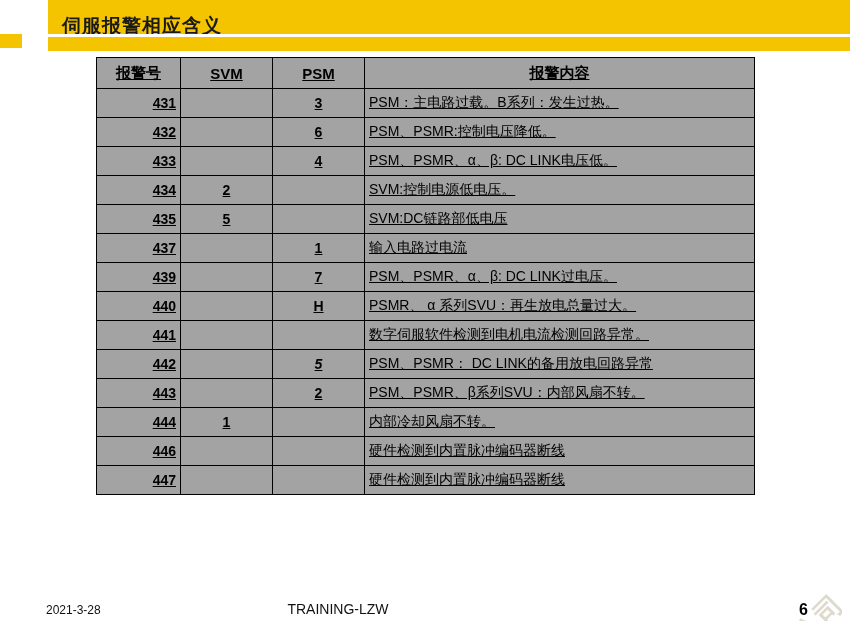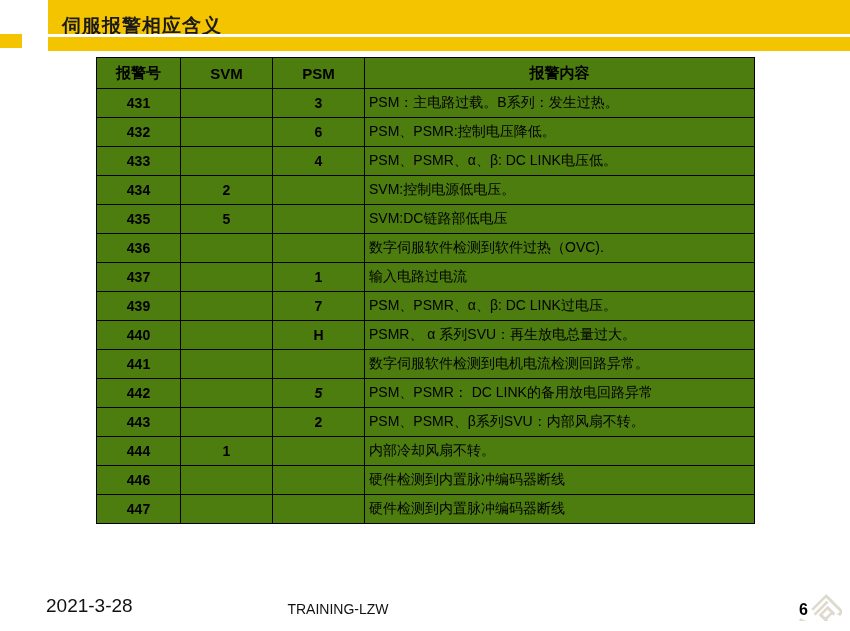--- a/index.html
+++ b/index.html
@@ -80,21 +80,22 @@
   .table-wrap {
     position: absolute;
     left: 96px;
     top: 57px;
     width: 658px;
   }
   table.alarm-table {
     border-collapse: collapse;
     width: 658px;
     table-layout: fixed;
-    background: #4d7c0f;
+    background: #a3a3a3;
+    text-decoration: underline;
   }
   table.alarm-table td,
   table.alarm-table th {
     border: 1px solid #000000;
     height: 28px;
     padding: 0 4px;
     font-size: 14px;
     color: #000000;
     vertical-align: middle;
   }
@@ -103,42 +104,42 @@
     text-align: center;
     font-size: 15px;
     height: 30px;
   }
   col.c-num { width: 84px; }
   col.c-svm { width: 92px; }
   col.c-psm { width: 92px; }
   col.c-desc { width: 390px; }
 
   td.num {
-    text-align: center;
+    text-align: right;
     font-weight: bold;
     font-size: 15px;
   }
   td.svm, td.psm {
     text-align: center;
     font-weight: bold;
     font-size: 15px;
   }
   td.psm.italic { font-style: italic; }
   td.desc {
     text-align: left;
     padding-left: 10px;
     font-size: 14px;
   }
 
   
   .footer-date {
     position: absolute;
     left: 46px;
     bottom: 14px;
-    font-size: 19px;
+    font-size: 12px;
     color: #111111;
   }
   .footer-center {
     position: absolute;
     left: 0;
     bottom: 14px;
     width: 676px;
     text-align: center;
     font-size: 14px;
     color: #111111;
@@ -206,26 +207,20 @@
           <td class="psm"></td>
           <td class="desc">SVM:控制电源低电压。</td>
         </tr>
         <tr>
           <td class="num">435</td>
           <td class="svm">5</td>
           <td class="psm"></td>
           <td class="desc">SVM:DC链路部低电压</td>
         </tr>
         <tr>
-          <td class="num">436</td>
-          <td class="svm"></td>
-          <td class="psm"></td>
-          <td class="desc">数字伺服软件检测到软件过热（OVC).</td>
-        </tr>
-        <tr>
           <td class="num">437</td>
           <td class="svm"></td>
           <td class="psm">1</td>
           <td class="desc">输入电路过电流</td>
         </tr>
         <tr>
           <td class="num">439</td>
           <td class="svm"></td>
           <td class="psm">7</td>
           <td class="desc">PSM、PSMR、α、β: DC LINK过电压。</td>

